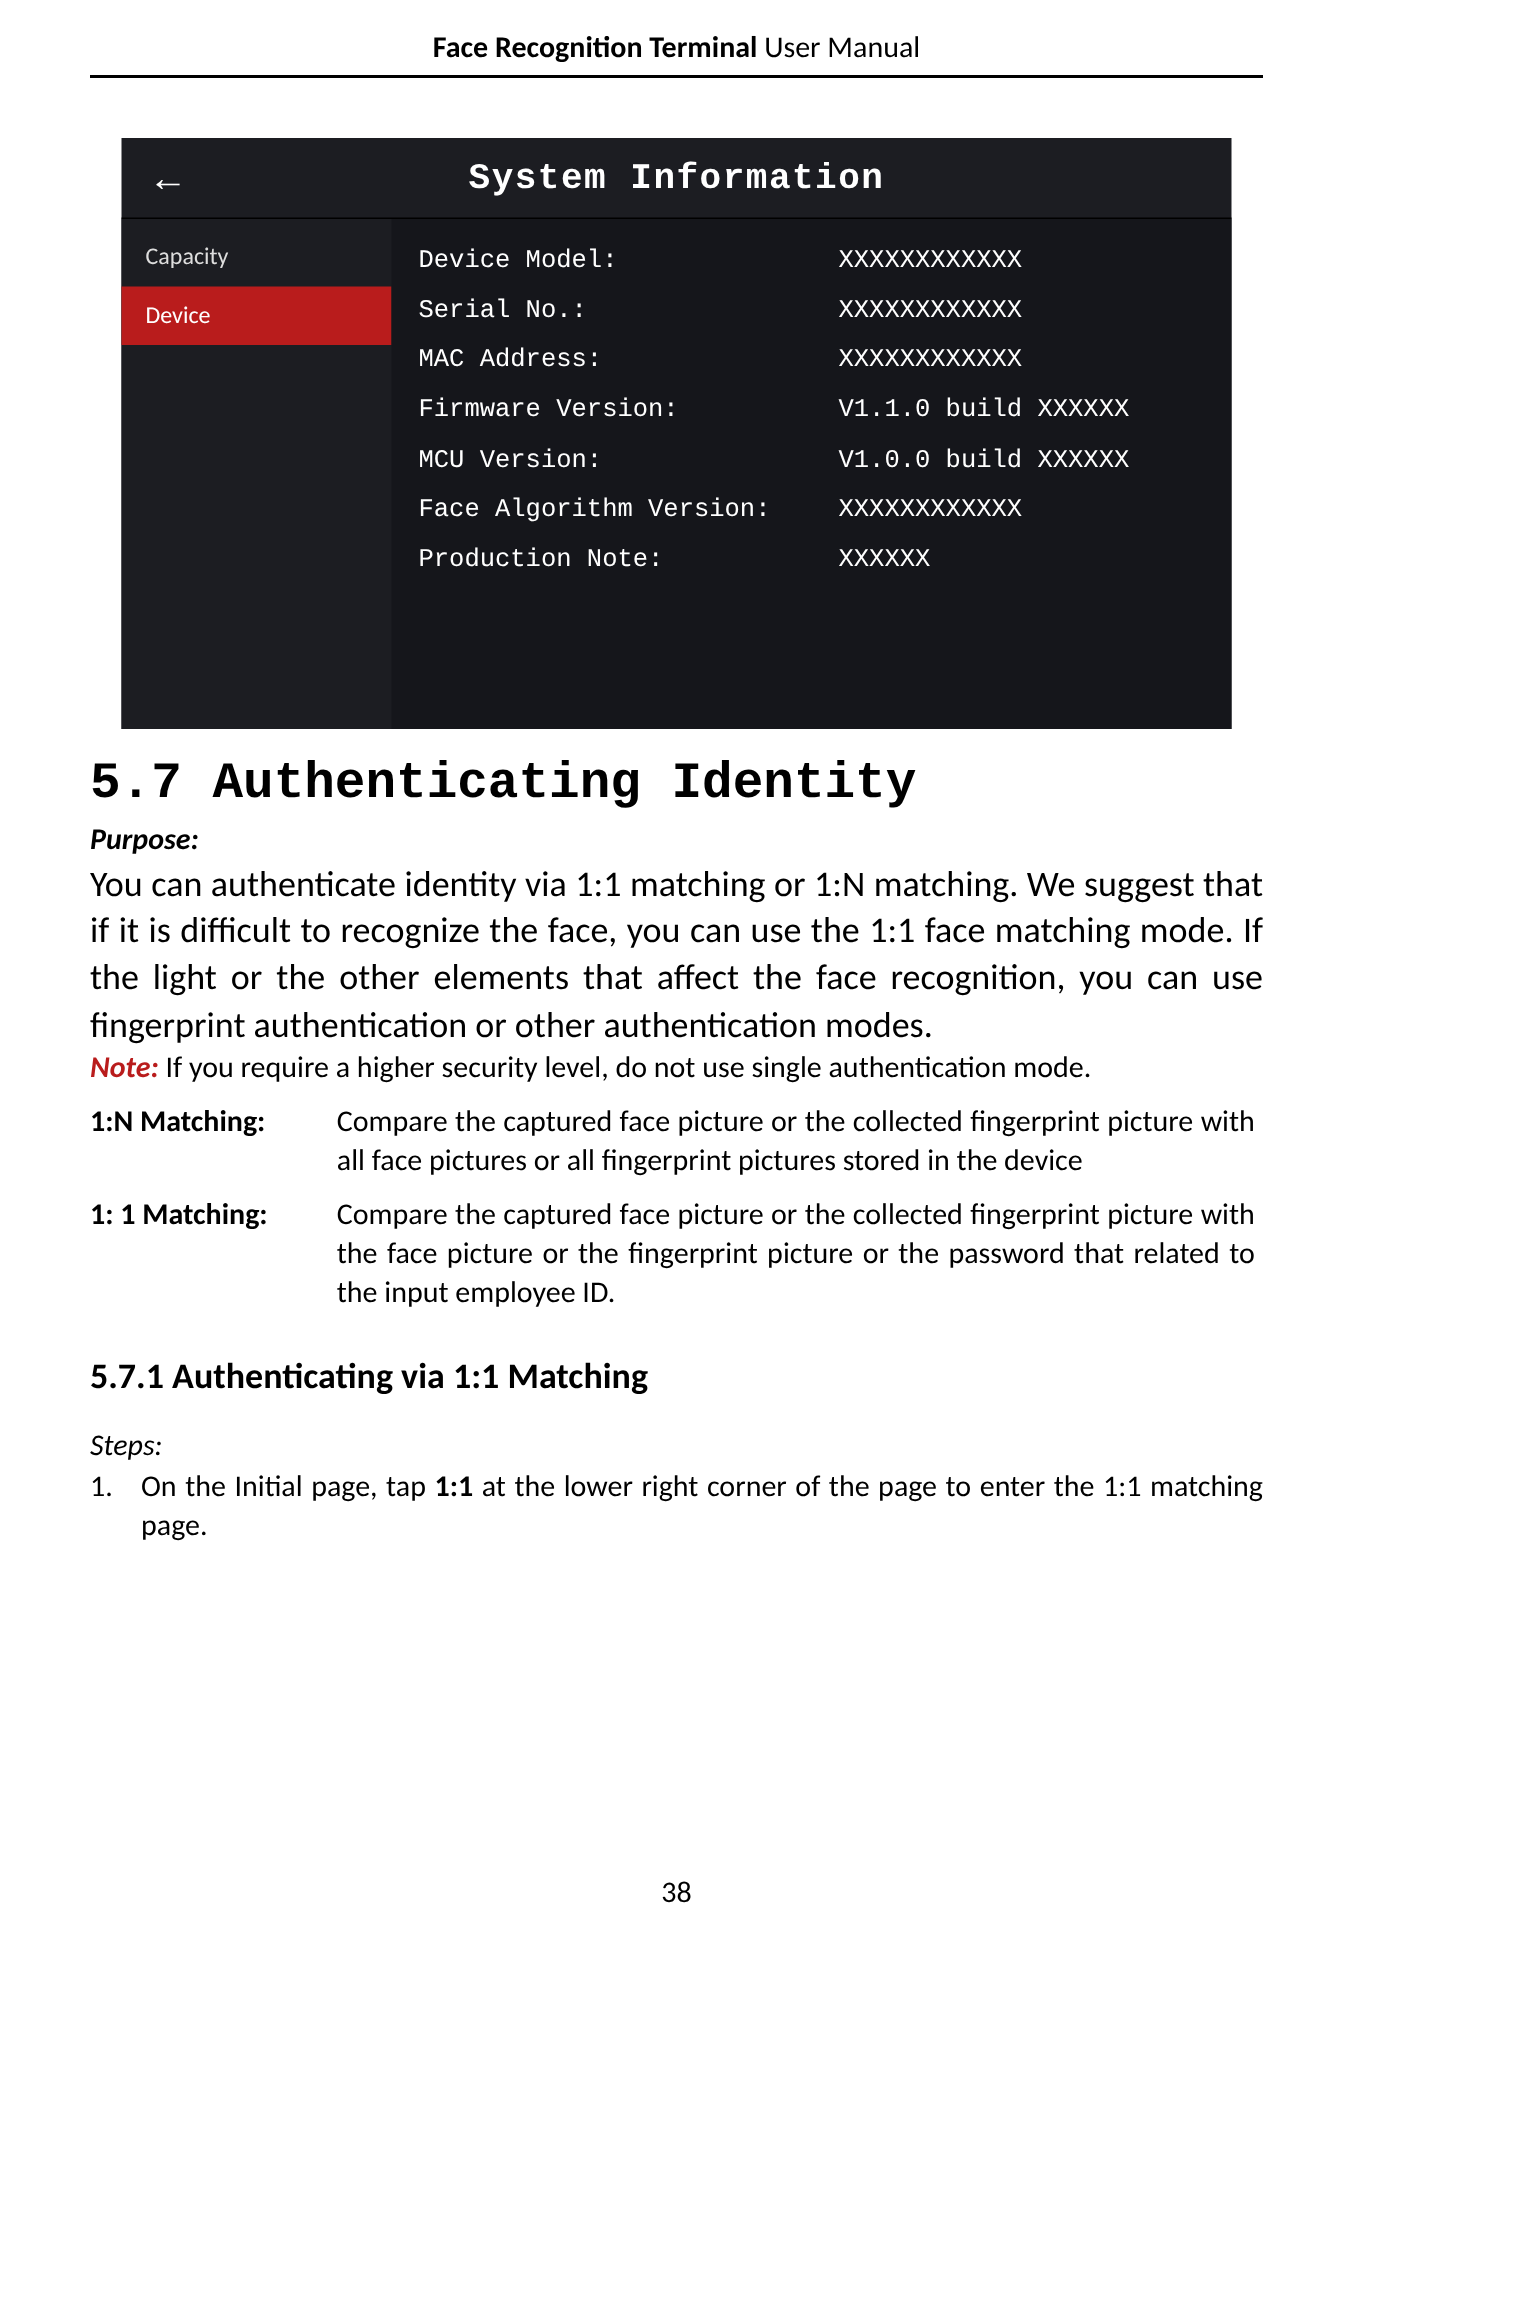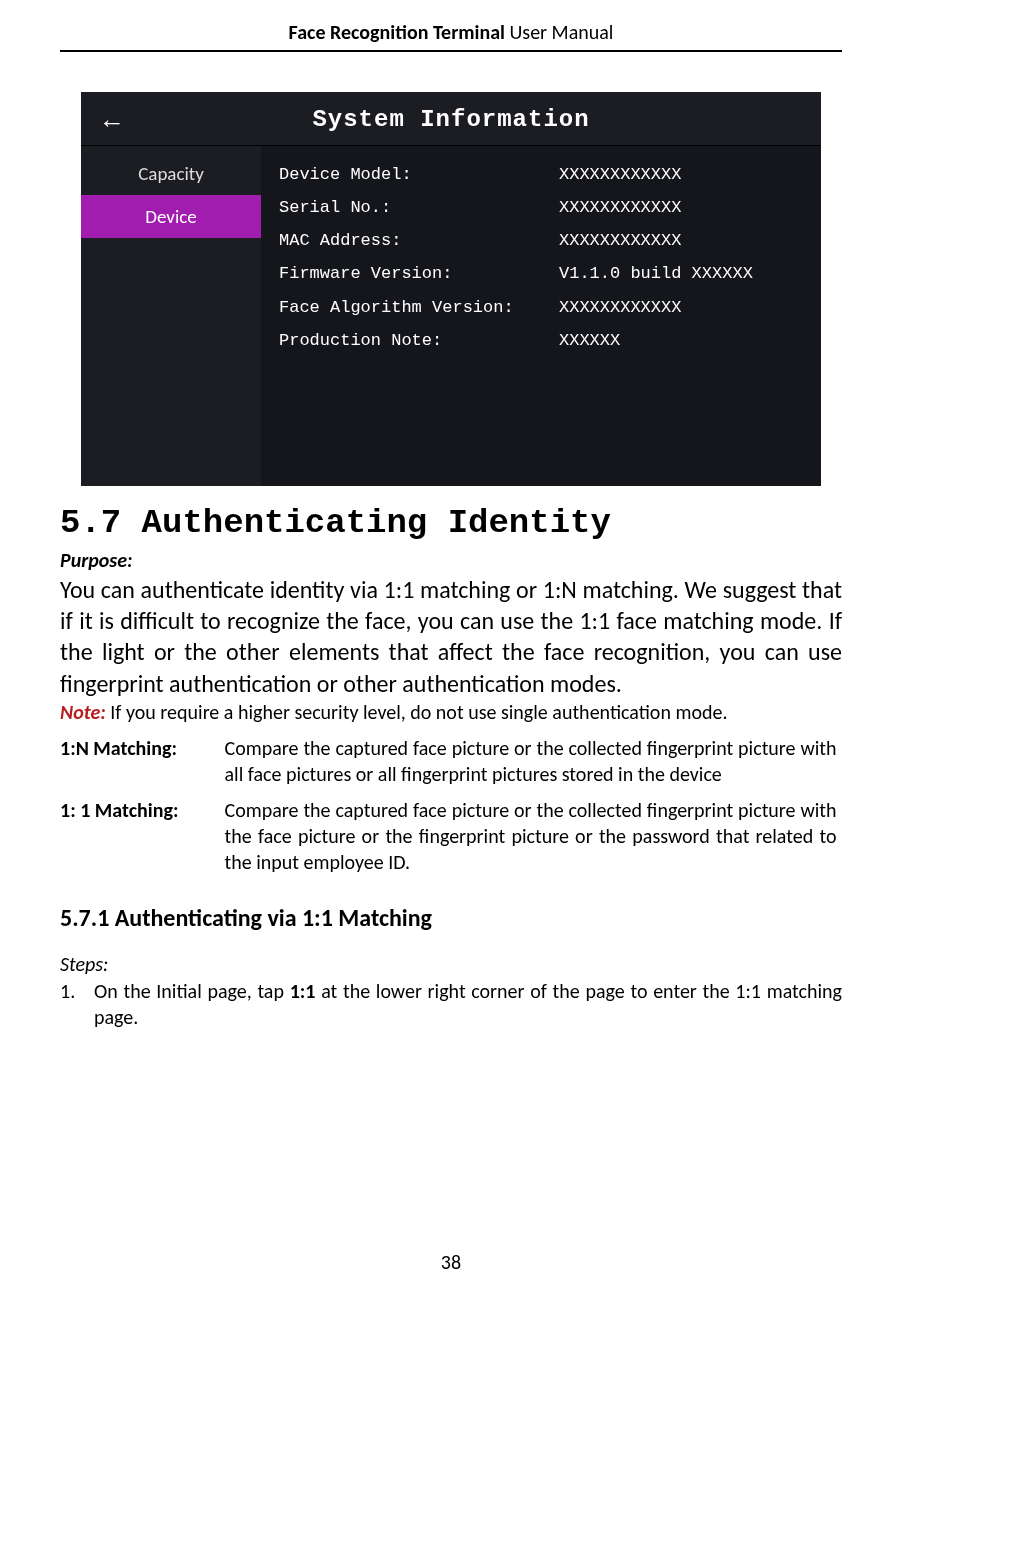--- a/index.html
+++ b/index.html
@@ -56,28 +56,27 @@
   .device-body {
     display: flex;
     min-height: 340px;
   }
   .device-sidebar {
     width: 180px;
     background: #1c1d22;
     padding-top: 6px;
   }
   .side-item {
-    font-size: 19px;
+    font-size: 16px;
     padding: 10px 16px;
     font-family: Calibri, "Segoe UI", Arial, sans-serif;
     color: #ddd;
-    text-align: center;
   }
   .side-item.active {
-    background: #a21caf;
+    background: #b91c1c;
     color: #fff;
   }
   .device-main {
     flex: 1;
     background: #15161b;
     padding: 12px 18px 40px 18px;
   }
   .info-row {
     display: flex;
     font-size: 17px;
@@ -193,20 +192,24 @@
           </div>
           <div class="info-row">
             <div class="info-label">MAC Address:</div>
             <div class="info-value">XXXXXXXXXXXX</div>
           </div>
           <div class="info-row">
             <div class="info-label">Firmware Version:</div>
             <div class="info-value">V1.1.0 build XXXXXX</div>
           </div>
           <div class="info-row">
+            <div class="info-label">MCU Version:</div>
+            <div class="info-value">V1.0.0 build XXXXXX</div>
+          </div>
+          <div class="info-row">
             <div class="info-label">Face Algorithm Version:</div>
             <div class="info-value">XXXXXXXXXXXX</div>
           </div>
           <div class="info-row">
             <div class="info-label">Production Note:</div>
             <div class="info-value">XXXXXX</div>
           </div>
         </div>
       </div>
     </div>

